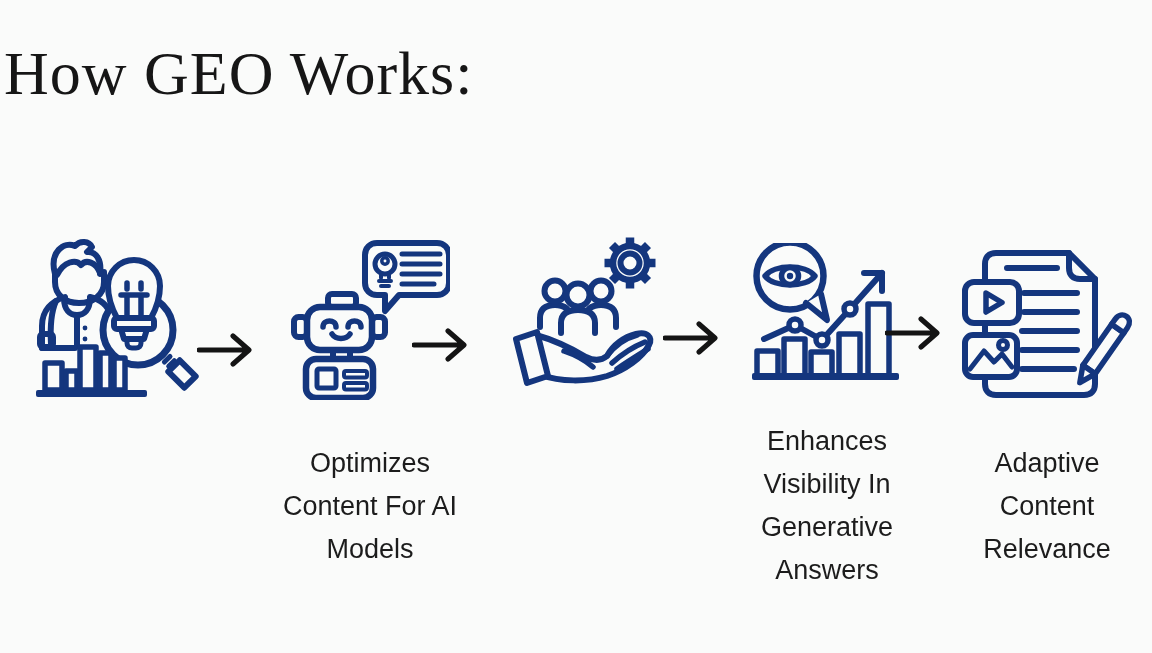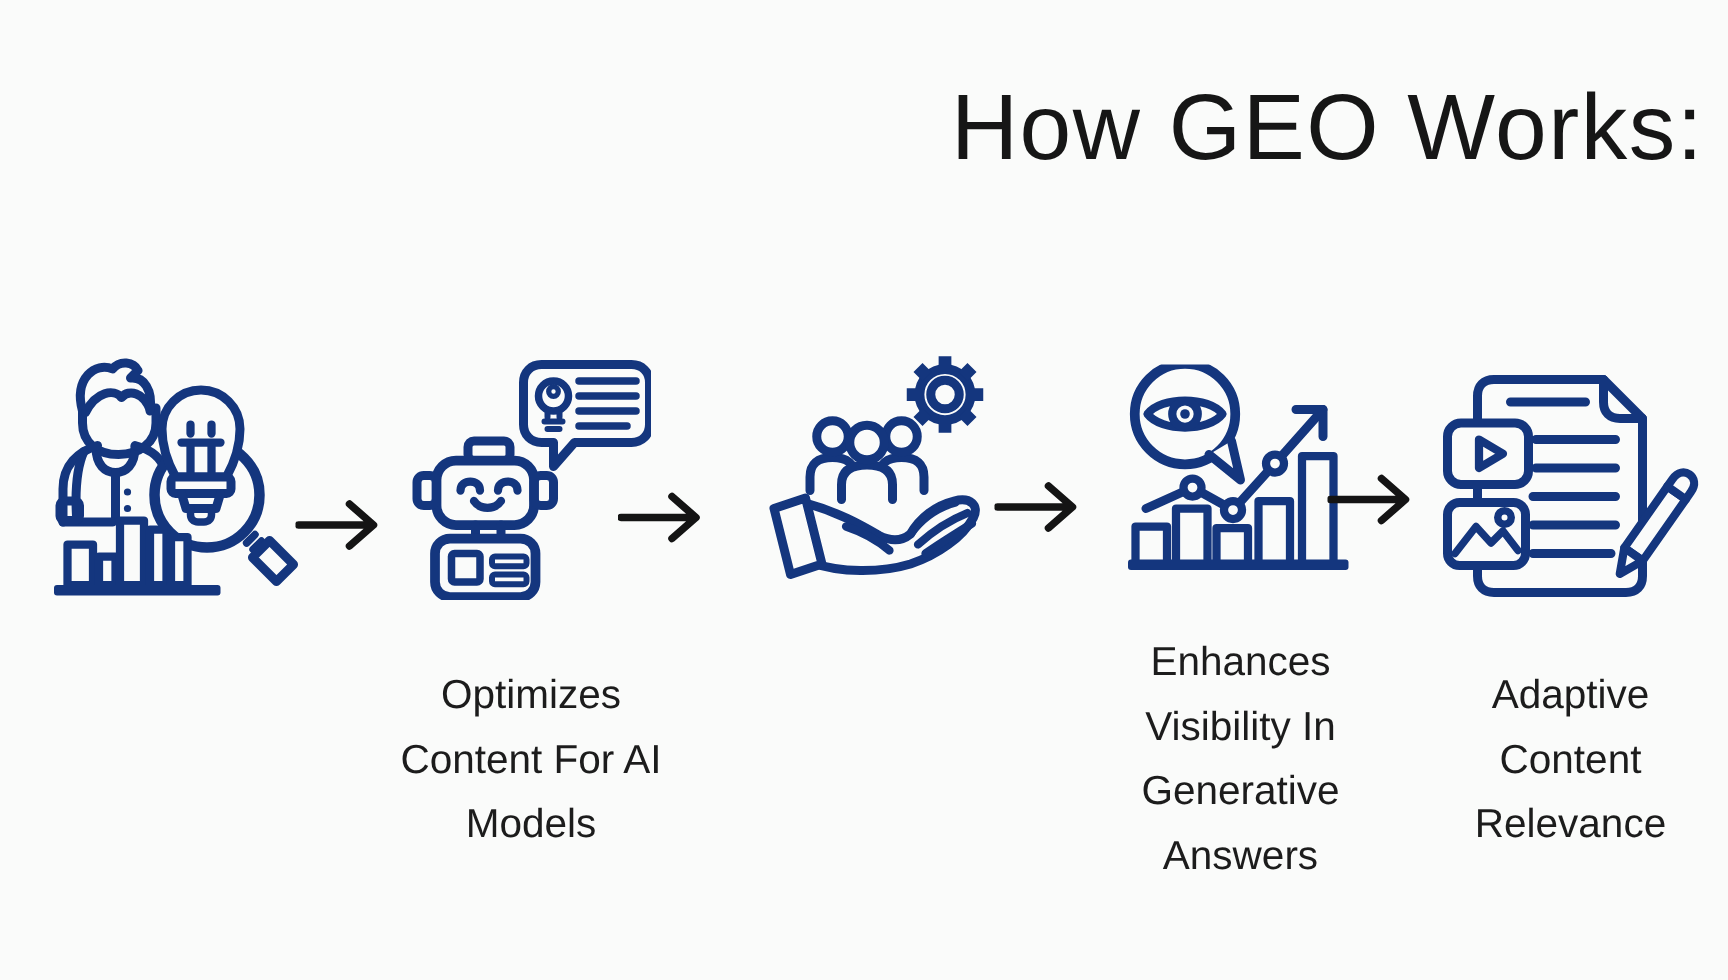--- a/index.html
+++ b/index.html
@@ -5,24 +5,24 @@
   :root{
     --background:#fafbfa;
     --icon-stroke:#14367e;
     --arrow:#141414;
     --title-text:#161616;
     --label-text:#1c1c1c;
   }
   html,body{margin:0;padding:0;}
   body{background:var(--background);font-family:"Liberation Sans","DejaVu Sans",sans-serif;}
   .canvas{position:relative;width:1152px;height:653px;background:var(--background);overflow:hidden;}
-  .title{position:absolute;left:0;right:0;top:34px;margin:16px;text-align:right;
-         font-size:62px;font-weight:400;letter-spacing:1px;color:var(--title-text);}
+  .title{position:absolute;left:0;right:0;top:34px;margin:4px;text-align:left;
+         font-size:62px;font-weight:400;letter-spacing:1px;color:var(--title-text);font-family:Liberation Serif, serif;}
   .step{position:absolute;top:233px;width:220px;height:372px;}
-  .step-1{left:7px;}  .step-2{left:244px;} .step-3{left:478px;} .step-4{left:717px;} .step-5{left:937px;}
+  .step-1{left:7px;}  .step-2{left:260px;} .step-3{left:478px;} .step-4{left:717px;} .step-5{left:937px;}
   .icon{position:absolute;left:50%;transform:translateX(-50%);color:var(--icon-stroke);display:block;}
   .step-1 .icon{top:5px;} .step-2 .icon{top:7px;} .step-3 .icon{top:0;} .step-4 .icon{top:10px;} .step-5 .icon{top:2px;}
   .step-label{position:absolute;top:187px;left:0;width:100%;height:172px;
               display:flex;align-items:center;justify-content:center;text-align:center;
               font-size:27px;line-height:43px;color:var(--label-text);white-space:pre-line;}
   .arrow{position:absolute;color:var(--arrow);display:block;}
   .arrow-1{left:197px;top:332px;} .arrow-2{left:412px;top:327px;}
   .arrow-3{left:663px;top:320px;} .arrow-4{left:885px;top:315px;}
   .bg-fill{fill:var(--background);}
   svg .stroke-set{fill:none;stroke:currentColor;stroke-width:6;stroke-linecap:round;stroke-linejoin:round;}

